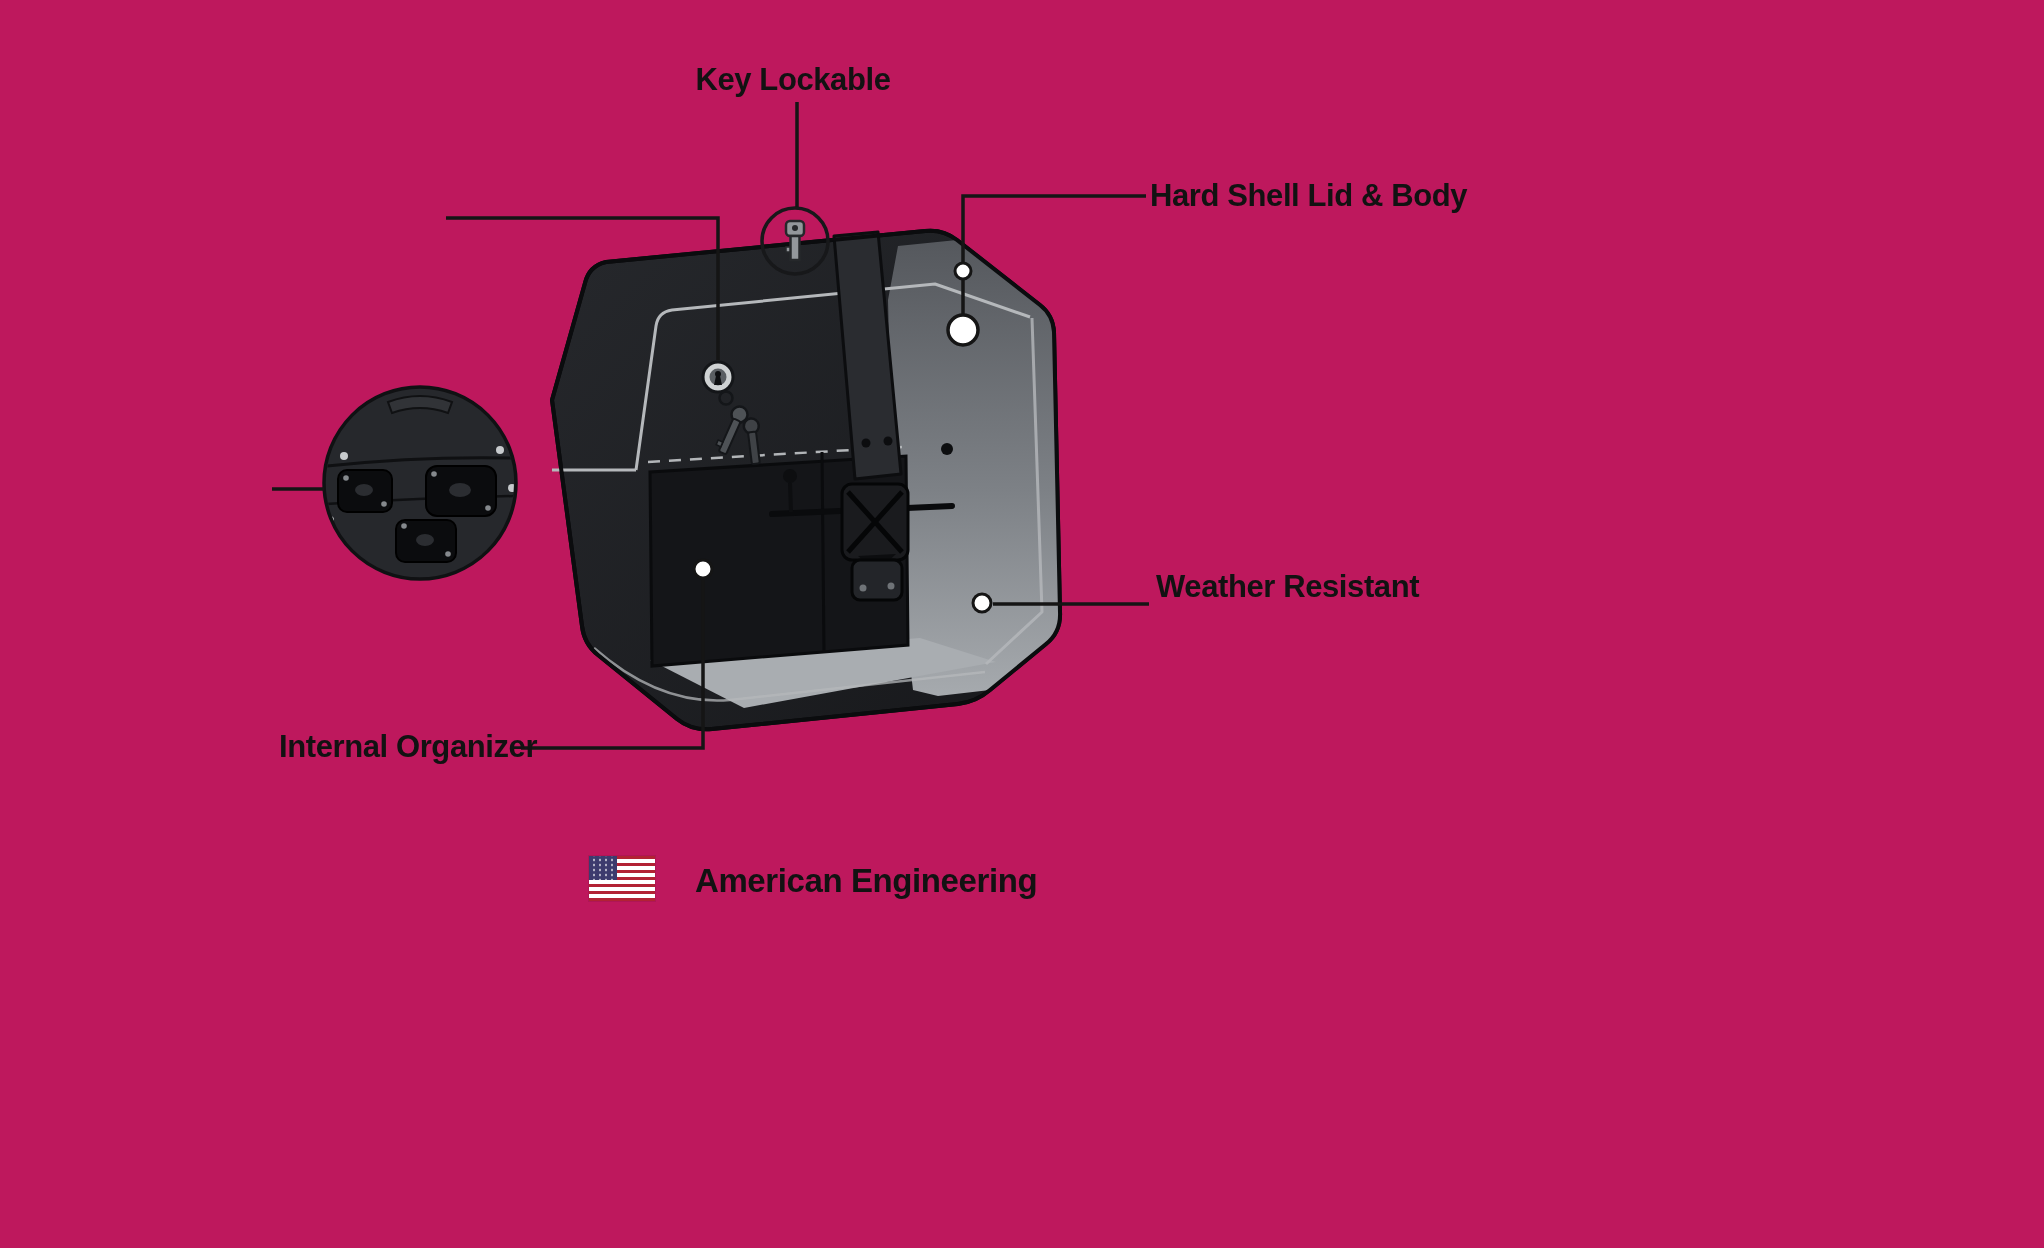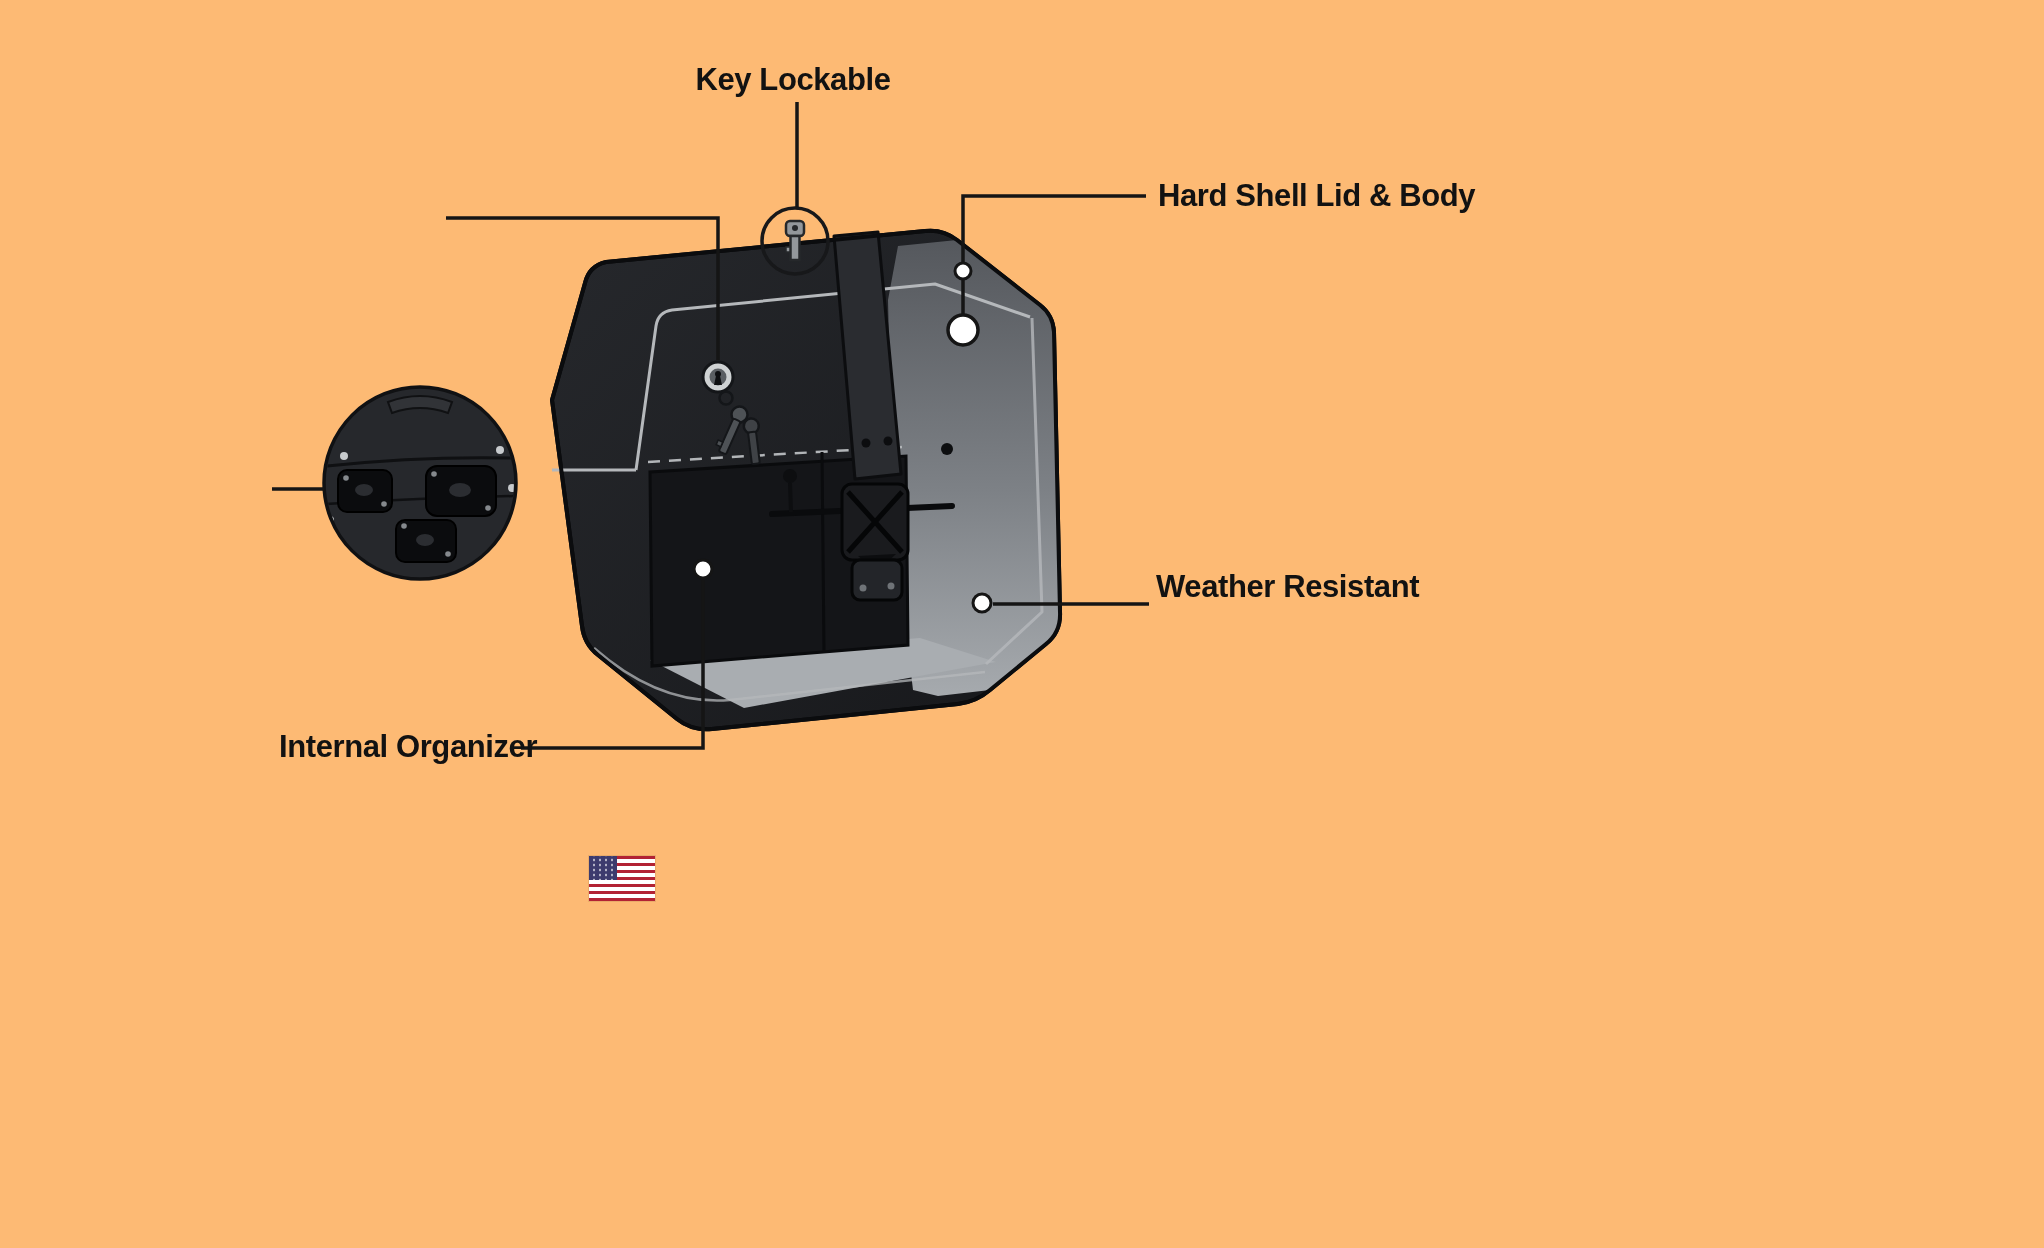--- a/index.html
+++ b/index.html
@@ -1,17 +1,17 @@
 <!DOCTYPE html>
 <html><head>
 <meta charset="utf-8">
 <style>
   html,body { margin:0; padding:0; background:#fff; }
   .stage {
-    position:relative; width:2044px; height:1248px; background:#fdba74;
+    position:relative; width:2044px; height:1248px; background:#be185d;
     overflow:hidden; font-family:"Liberation Sans", sans-serif;
   }
   .art { position:absolute; left:0; top:0; width:2044px; height:1248px; }
   .label {
     position:absolute; font-weight:700; font-size:31px; color:#121212;
     letter-spacing:-0.4px; line-height:1.1; white-space:nowrap;
   }
   .label.center { transform:translateX(-50%); }
   .label.wrap { white-space:normal; width:252px; }
   .footer-text {
@@ -162,25 +162,26 @@
     <g stroke="#151515" fill="#ffffff">
       <circle cx="963" cy="271" r="8" stroke-width="3"></circle>
       <circle cx="963" cy="330" r="15" stroke-width="3.5"></circle>
       <circle cx="982" cy="603" r="9" stroke-width="3"></circle>
       <circle cx="703" cy="569" r="9" stroke-width="3"></circle>
     </g>
   </svg>
 
   <div class="label center" style="left:793px; top:63px;">Key Lockable</div>
 
-  <div class="label" style="left:1150px; top:179px;margin-left:8px;">Hard Shell Lid &amp; Body</div>
+  <div class="label" style="left:1150px; top:179px;">Hard Shell Lid &amp; Body</div>
 
 
 
   <div class="label" style="left:1156px; top:570px;">Weather Resistant</div>
 
   <div class="label" style="left:279px; top:730px;">Internal Organizer</div>
 
   <div class="flag">
     <div class="canton"></div>
   </div>
+  <div class="footer-text">American Engineering</div>
 
 </div>
 
 </body></html>

